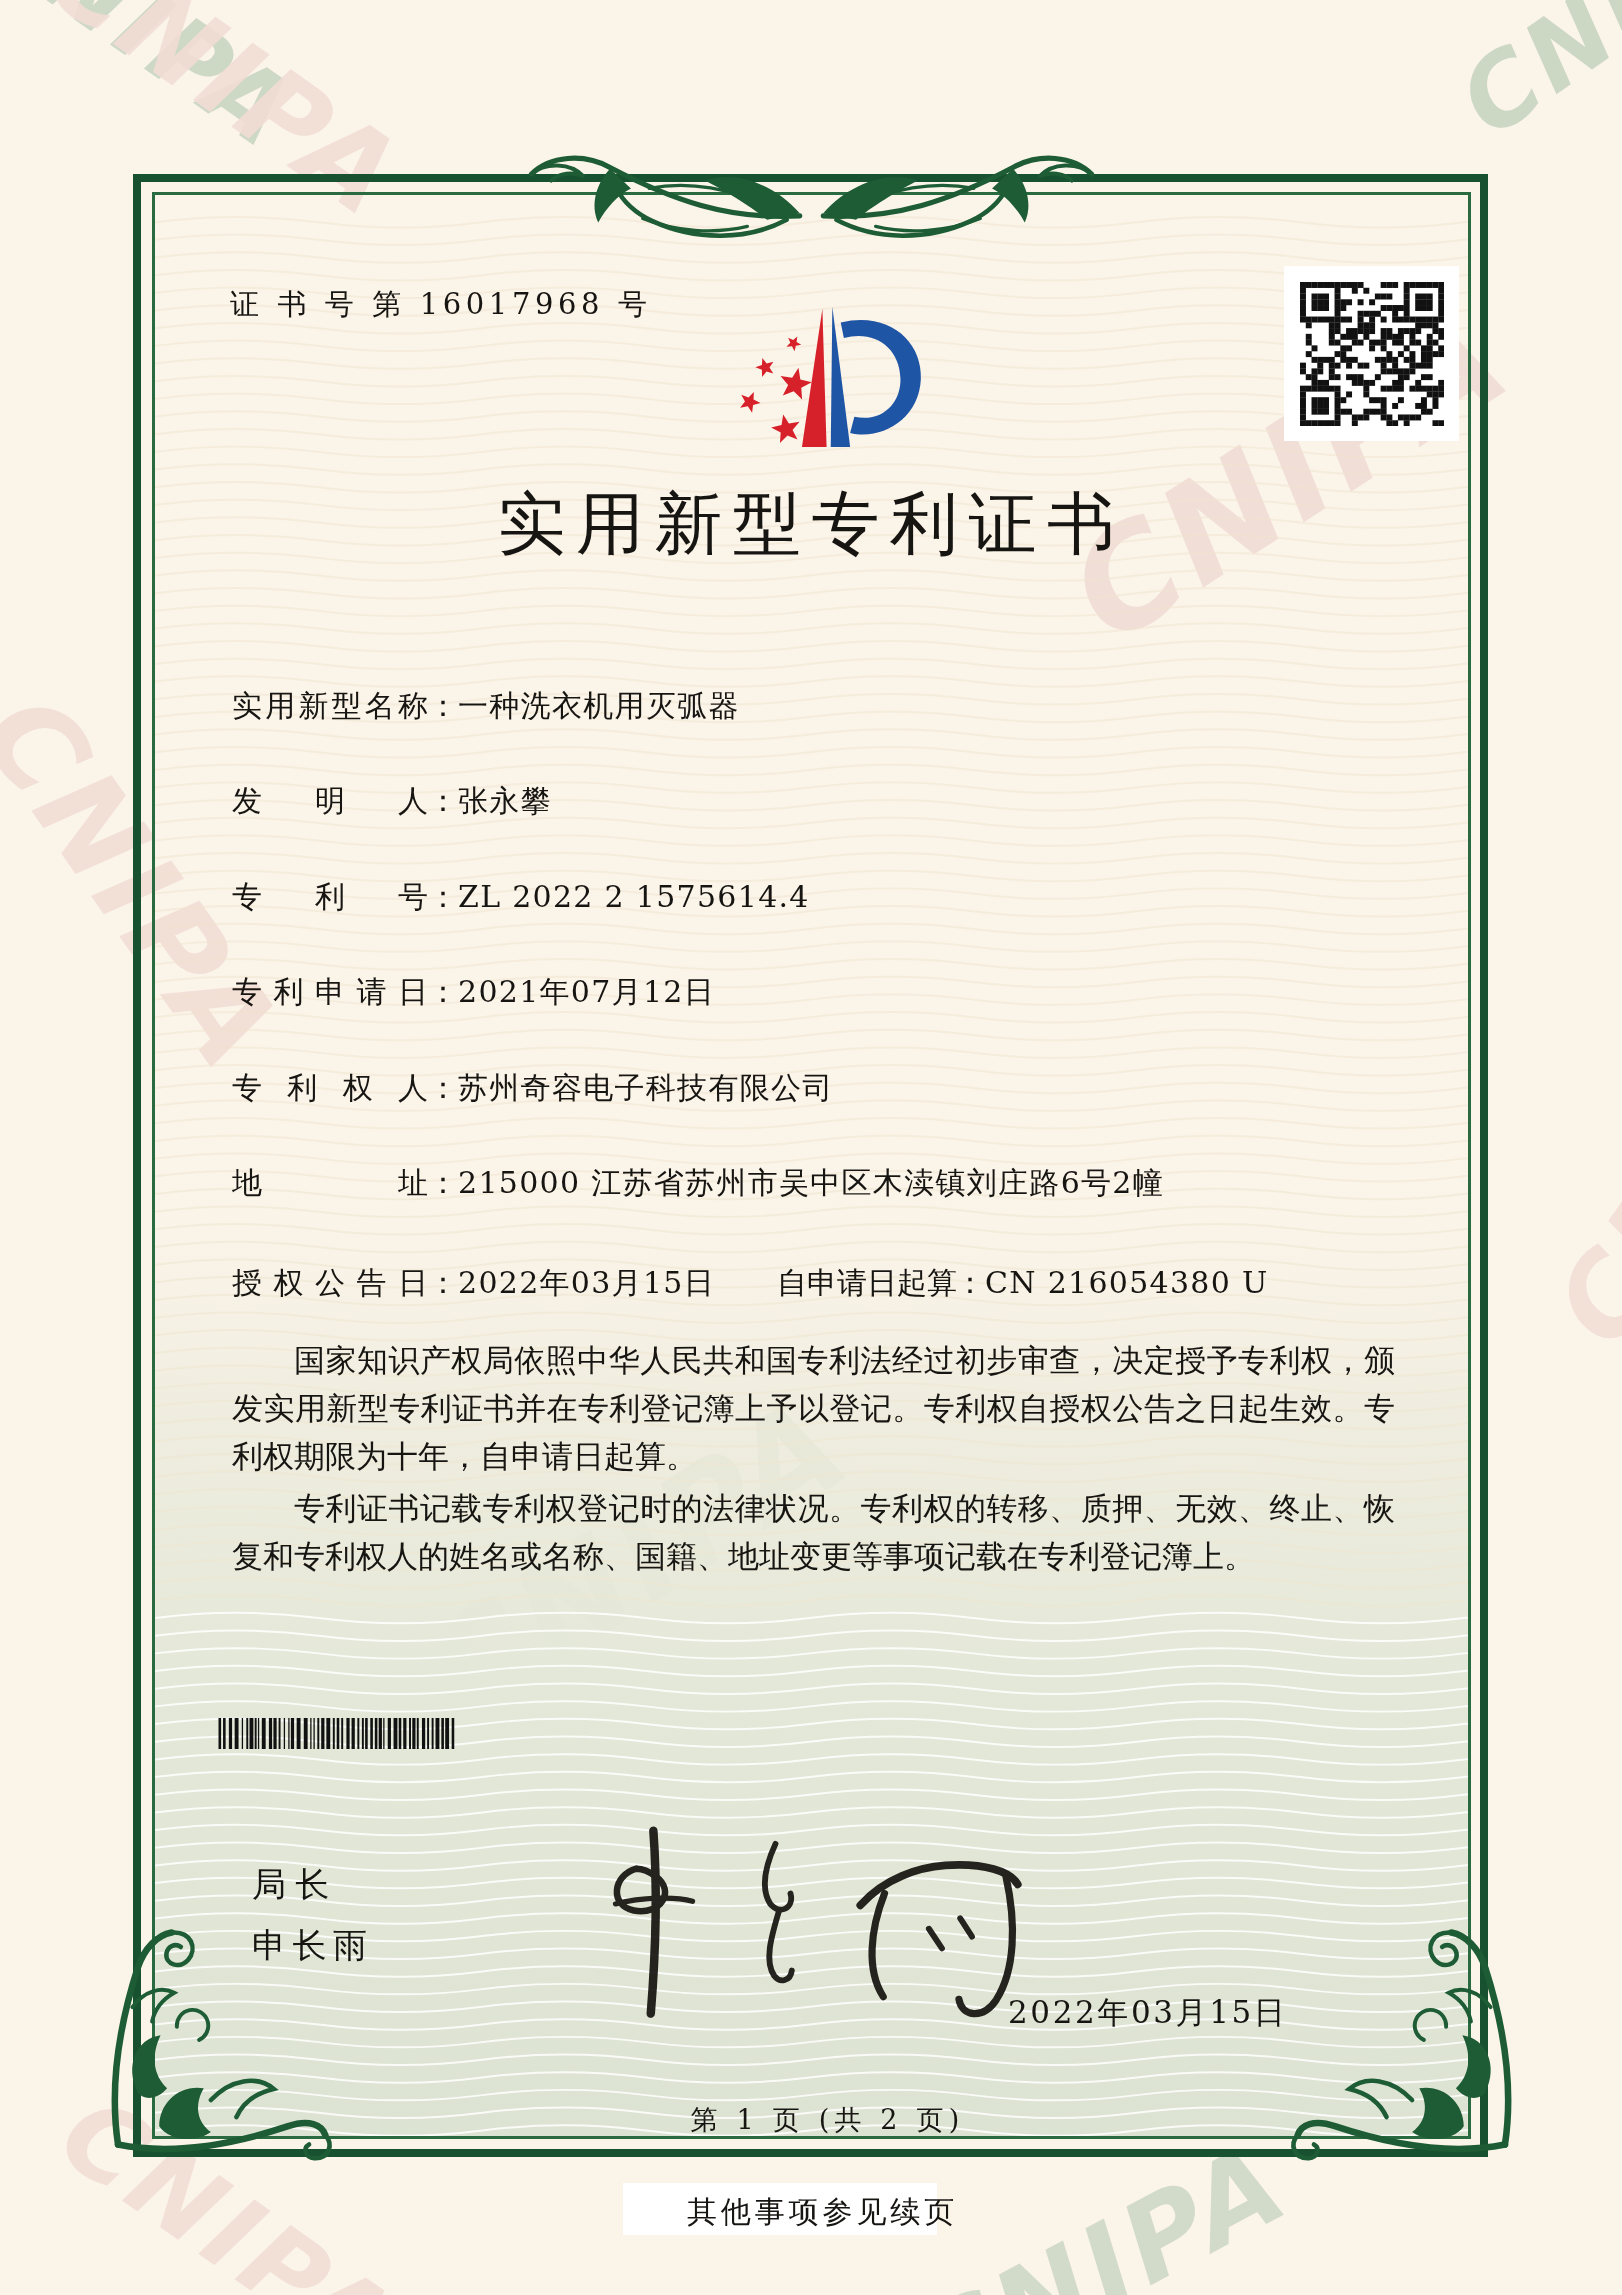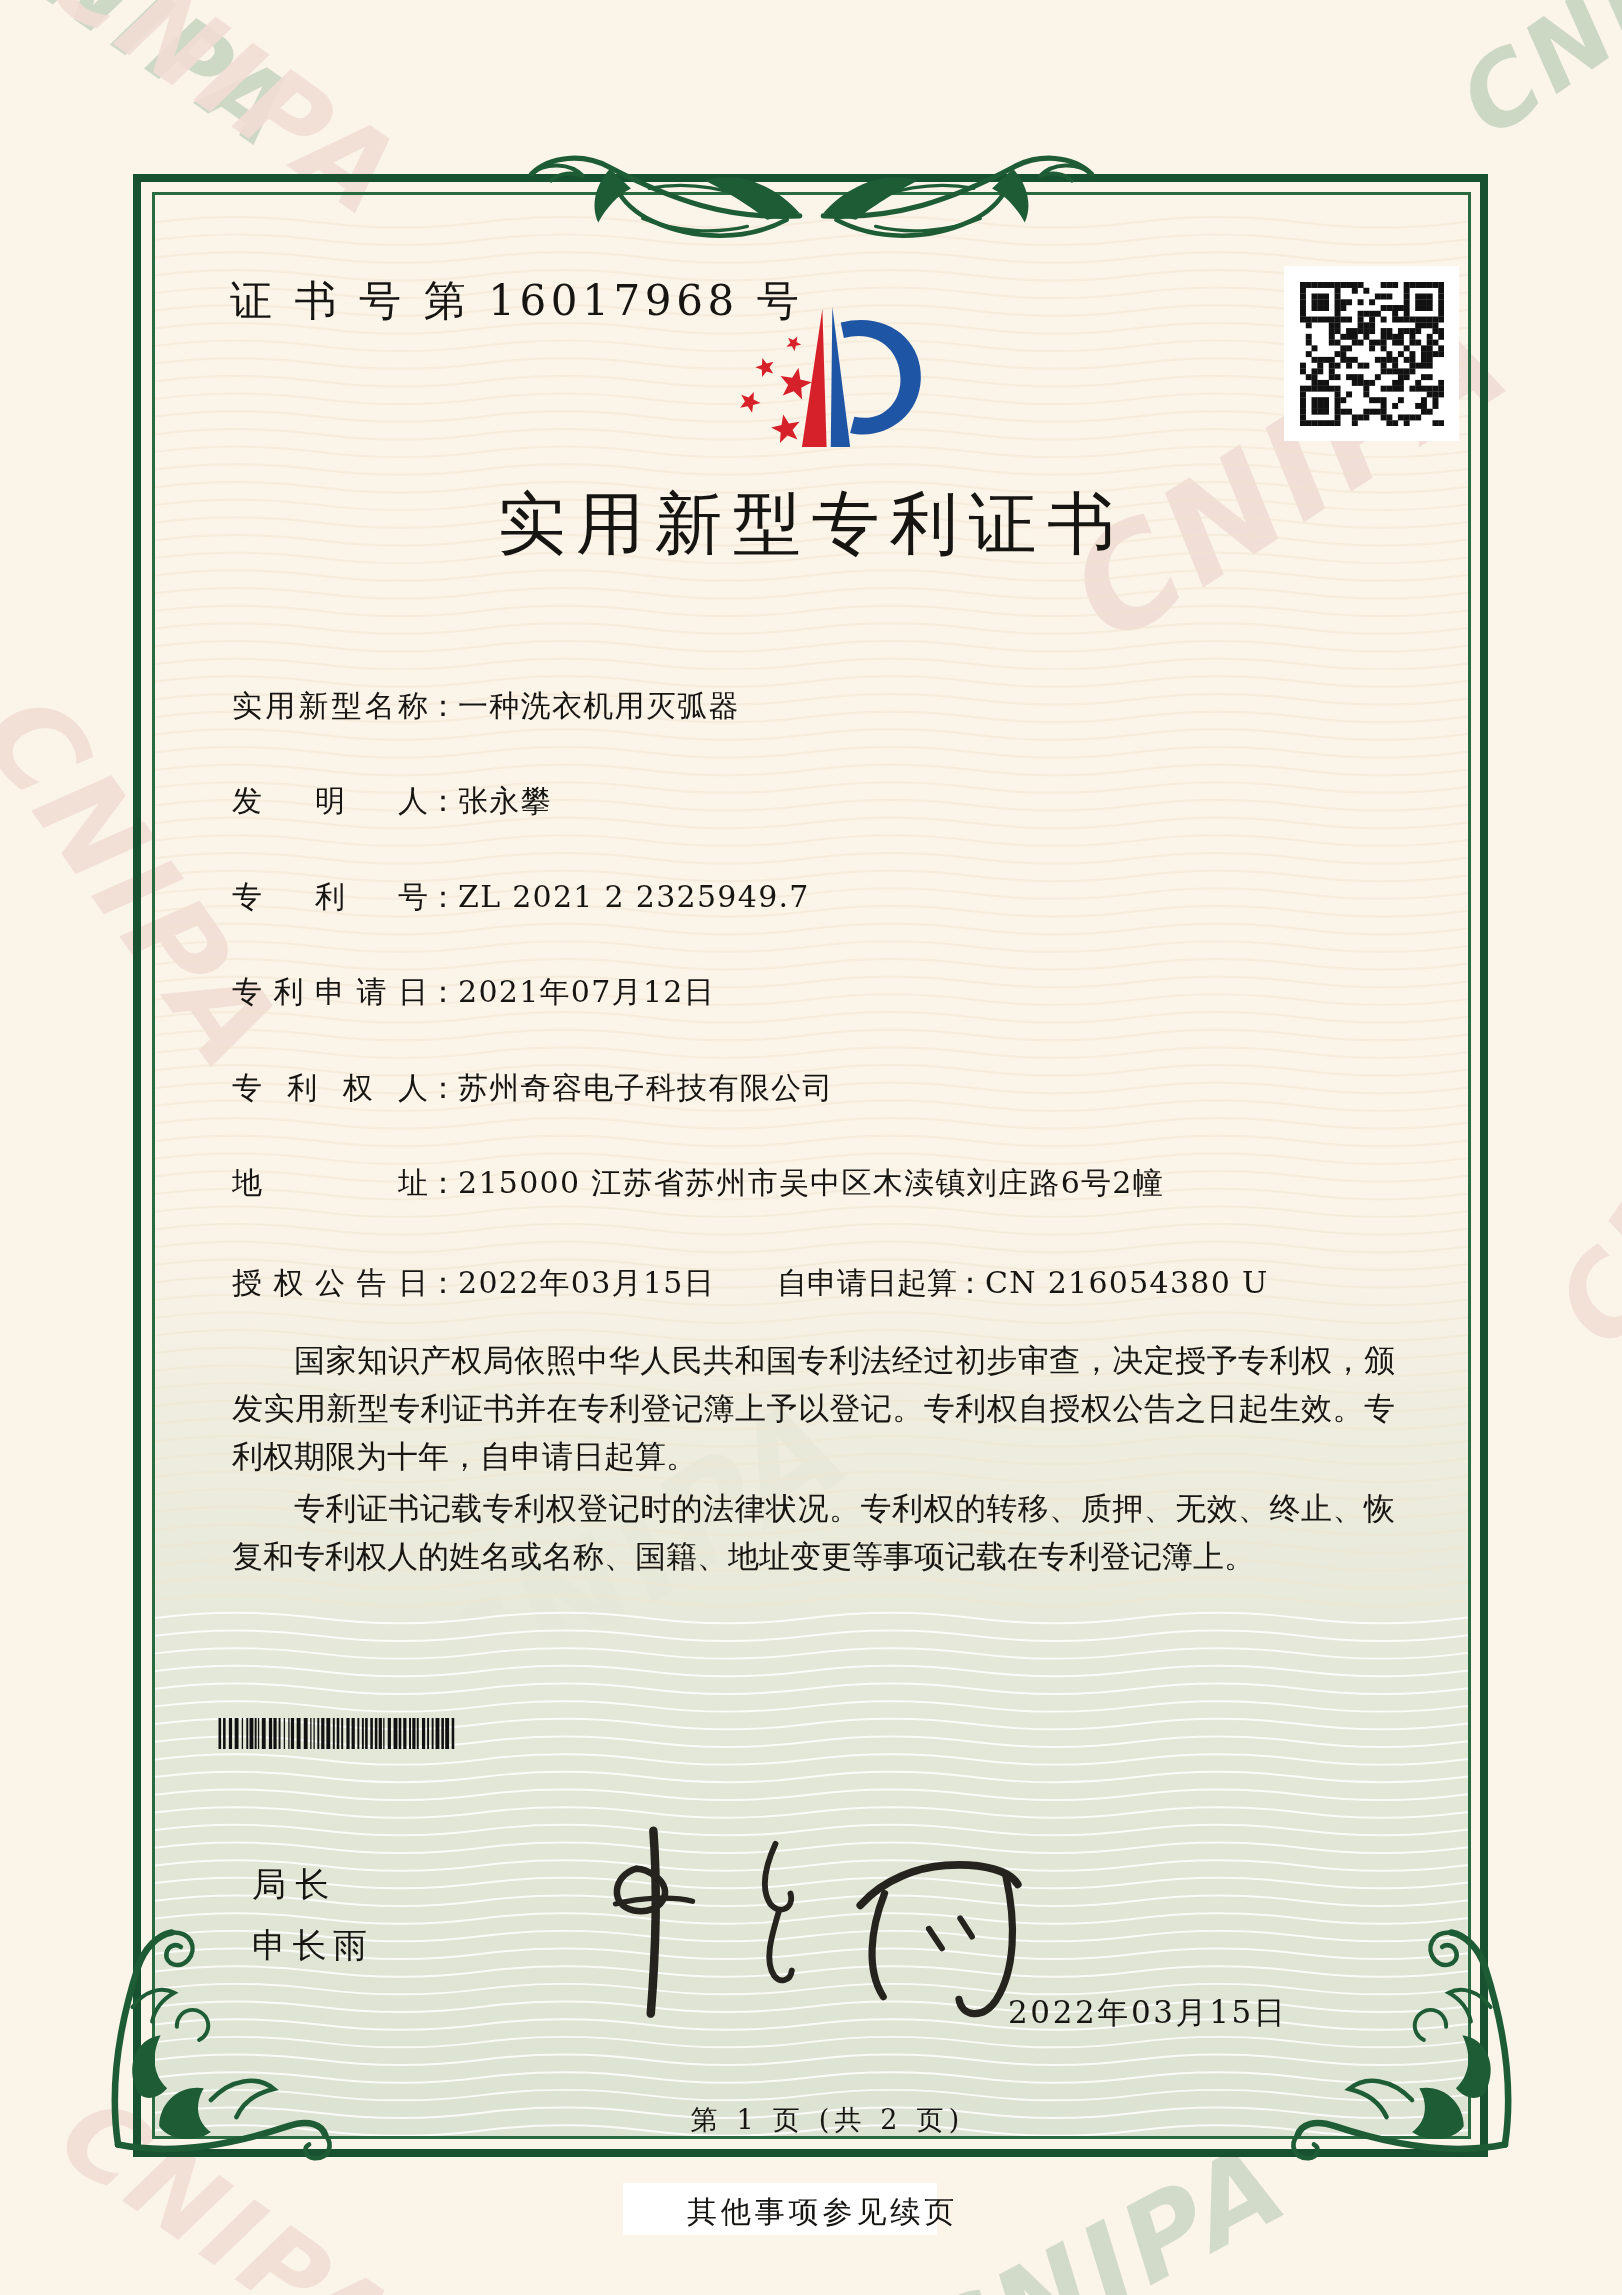--- a/index.html
+++ b/index.html
@@ -19,21 +19,21 @@
   
   #waves{position:absolute;left:155px;top:196px;z-index:1;}
   
   .frame-outer{position:absolute;left:133px;top:174px;width:1339px;height:1967px;
     border:8.5px solid #18512f;z-index:2;}
   .frame-inner{position:absolute;left:152px;top:192px;width:1313px;height:1941px;
     border:3.3px solid #2a6a41;z-index:2;}
   #ornaments{position:absolute;left:0;top:0;z-index:3;}
   
   .content{position:absolute;inset:0;z-index:4;}
-  .cert-no{position:absolute;left:230px;top:273px;font-size:42px;letter-spacing:4.6px;}
+  .cert-no{position:absolute;left:230px;top:285px;font-size:29px;letter-spacing:4.6px;}
   .logo{position:absolute;left:715px;top:267px;width:220px;height:203px;}
   .qr-box{position:absolute;left:1284px;top:266px;width:175px;height:175px;background:#ffffff;}
   #qr{position:absolute;left:15.7px;top:15.7px;}
   .title{position:absolute;left:0;top:479px;width:100%;text-align:center;
     font-size:68px;font-weight:normal;letter-spacing:10.5px;}
   .frow{position:absolute;left:232px;font-size:30px;white-space:nowrap;}
   .flabel{display:inline-block;width:196px;text-align:justify;text-align-last:justify;vertical-align:bottom;}
   .fcolon{display:inline-block;}
   .fvalue{display:inline-block;letter-spacing:1.3px;}
   .frow2{position:absolute;left:777px;font-size:30px;white-space:nowrap;}
@@ -563,21 +563,21 @@
 
     <div class="title">实用新型专利证书</div>
 
     <div class="frow" style="top:686px">
       <span class="flabel">实用新型名称</span><span class="fcolon">：</span><span class="fvalue">一种洗衣机用灭弧器</span>
     </div>
     <div class="frow" style="top:781px">
       <span class="flabel">发明人</span><span class="fcolon">：</span><span class="fvalue">张永攀</span>
     </div>
     <div class="frow" style="top:877px">
-      <span class="flabel">专利号</span><span class="fcolon">：</span><span class="fvalue">ZL 2021 2 2325949.7</span>
+      <span class="flabel">专利号</span><span class="fcolon">：</span><span class="fvalue">ZL 2022 2 1575614.4</span>
     </div>
     <div class="frow" style="top:972px">
       <span class="flabel">专利申请日</span><span class="fcolon">：</span><span class="fvalue">2021年07月12日</span>
     </div>
     <div class="frow" style="top:1068px">
       <span class="flabel">专利权人</span><span class="fcolon">：</span><span class="fvalue">苏州奇容电子科技有限公司</span>
     </div>
     <div class="frow" style="top:1163px">
       <span class="flabel">地址</span><span class="fcolon">：</span><span class="fvalue">215000 江苏省苏州市吴中区木渎镇刘庄路6号2幢</span>
     </div>

